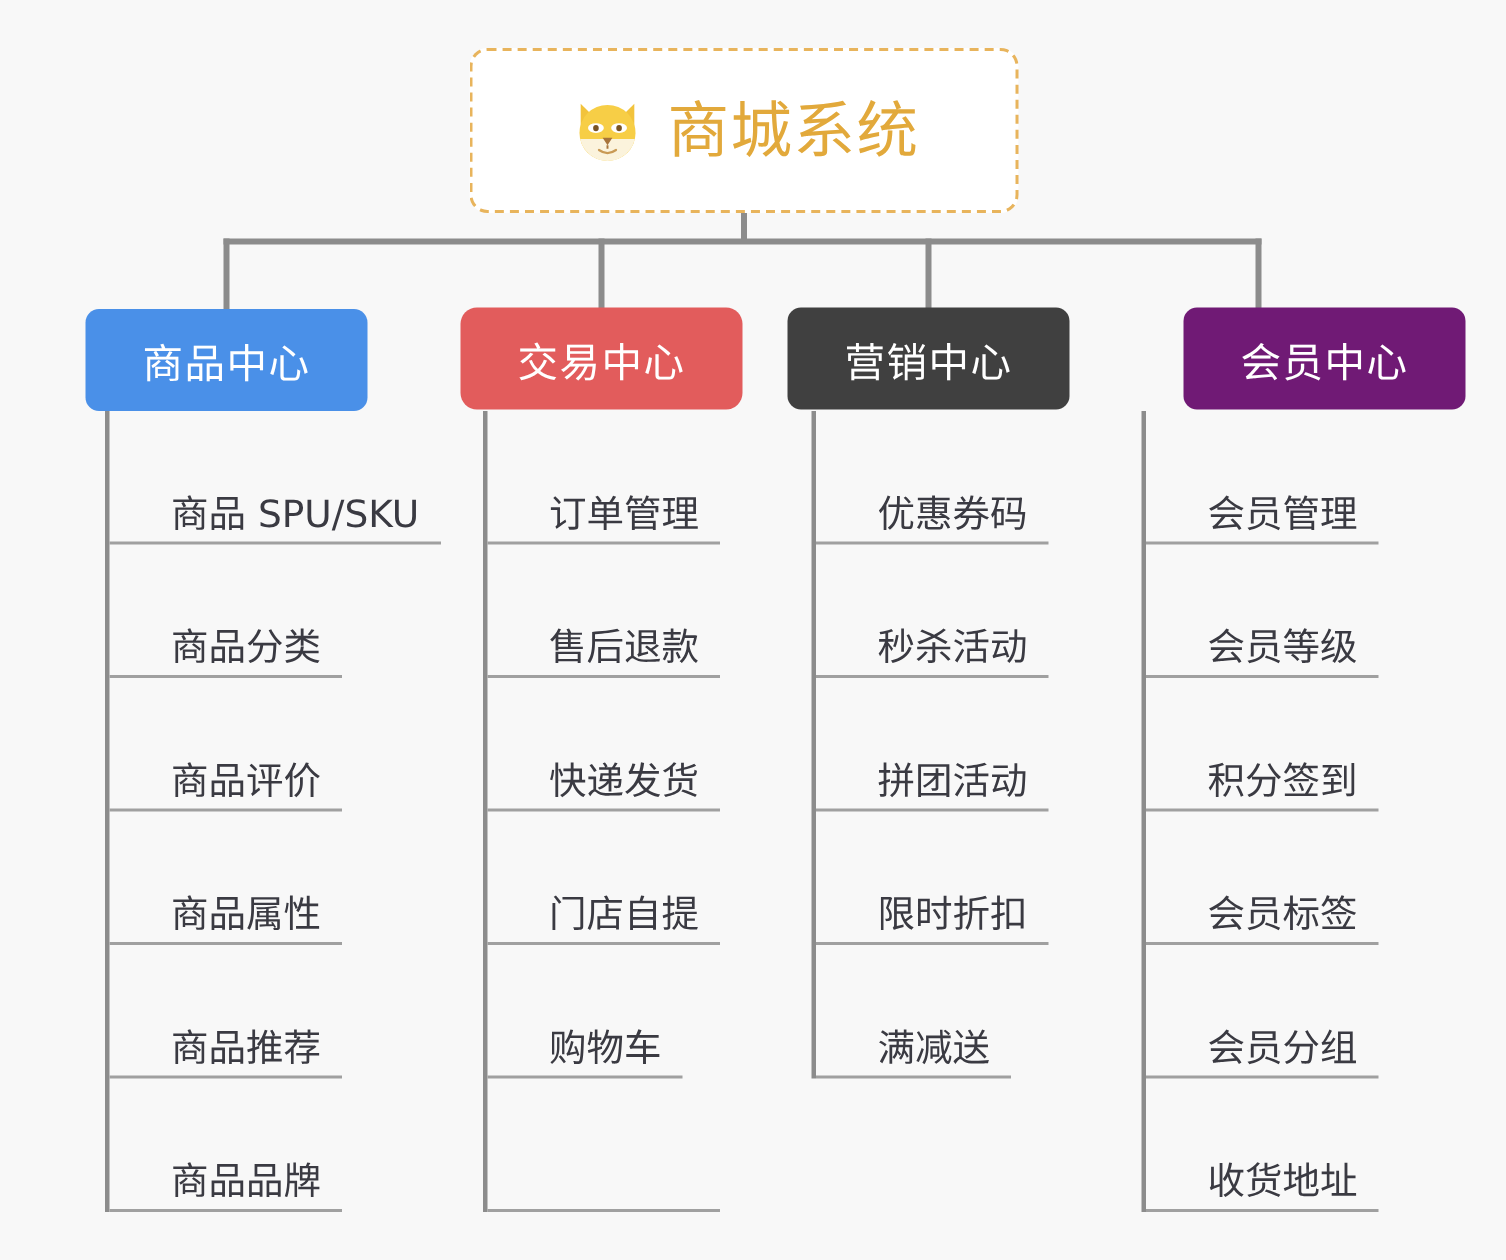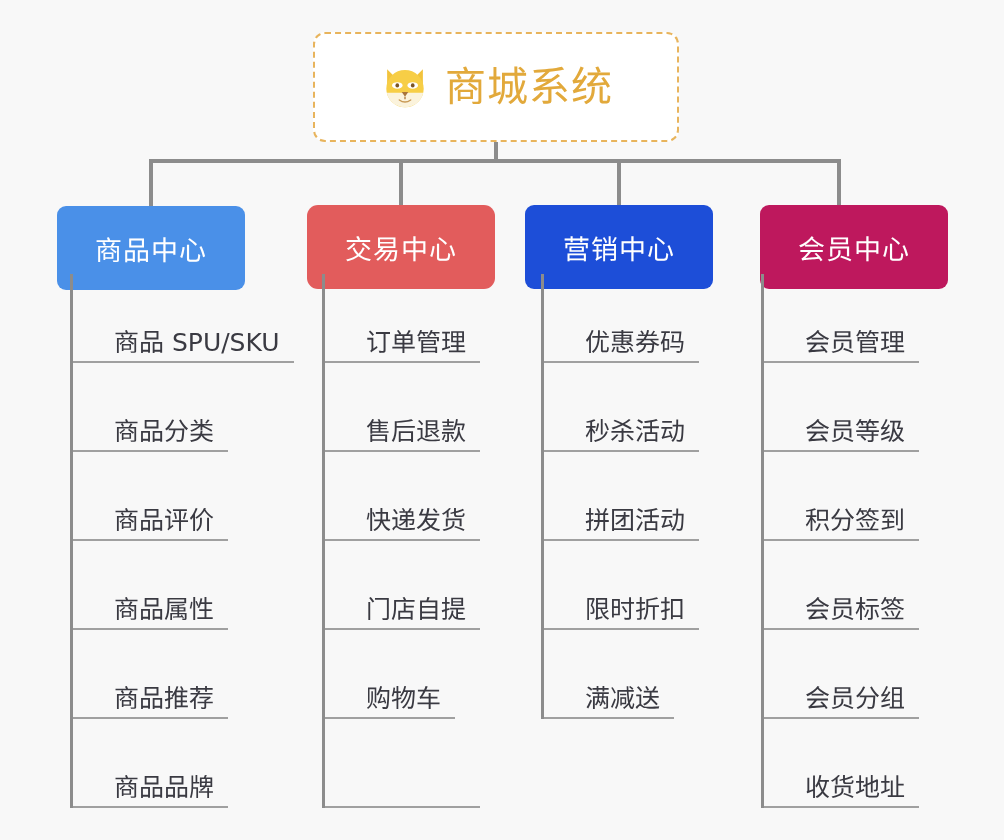--- a/index.html
+++ b/index.html
@@ -55,21 +55,21 @@
   .conn {
     position: absolute;
     background: #8C8C8C;
   }
   .conn-v { width: 4px; }
   .conn-h { height: 4px; }
 
   
   .cat-box {
     position: absolute;
-    height: 84px;
+    height: 68px;
     box-sizing: border-box;
     border-radius: 9px;
     display: flex;
     align-items: center;
     justify-content: center;
     color: #FFFFFF;
     font-size: 27px;
     letter-spacing: 1px;
     white-space: nowrap;
   }
@@ -137,24 +137,24 @@
   <div class="conn conn-v" style="left: 399px; top: 159px; height: 48px; background: rgb(140, 140, 140);"></div>
   <div class="conn conn-v" style="left: 617px; top: 159px; height: 48px; background: rgb(140, 140, 140);"></div>
   <div class="conn conn-v" style="left: 837px; top: 159px; height: 48px; background: rgb(140, 140, 140);"></div>
 
   <div class="cat-box" style="left: 57px; top: 206px; width: 188px; background: rgb(74, 144, 232);">
     <span>商品中心</span>
   </div>
   <div class="cat-box" style="left: 307px; top: 205px; width: 188px; background: rgb(226, 92, 92); border-radius: 11px;">
     <span>交易中心</span>
   </div>
-  <div class="cat-box" style="left: 525px; top: 205px; width: 188px; background: #1d4ed8;">
+  <div class="cat-box" style="left: 525px; top: 205px; width: 188px; background: #404040;">
     <span>营销中心</span>
   </div>
-  <div class="cat-box" style="left: 760px; top: 205px; width: 188px; background: #be185d;">
+  <div class="cat-box" style="left: 789px; top: 205px; width: 188px; background: #701a75;">
     <span>会员中心</span>
   </div>
 
   <div class="column" style="left:70px; top:274px;">
     <div class="leaf">
         <span class="leaf-label">商品 SPU/SKU</span>
         <span class="leaf-rule" style="width: 221px;"></span>
       </div>
     <div class="leaf">
         <span class="leaf-label">商品分类</span>

